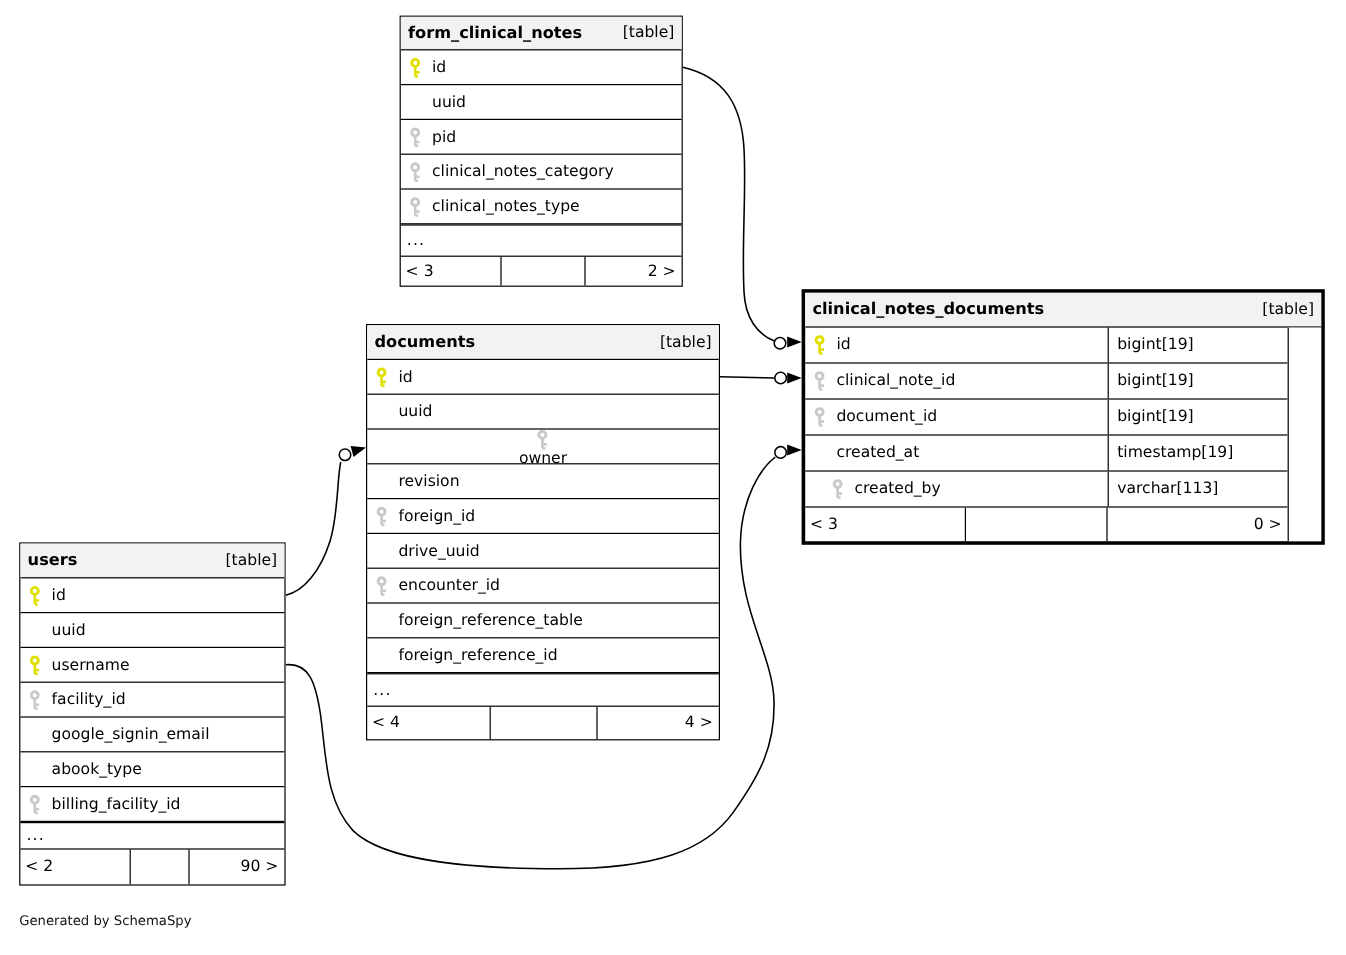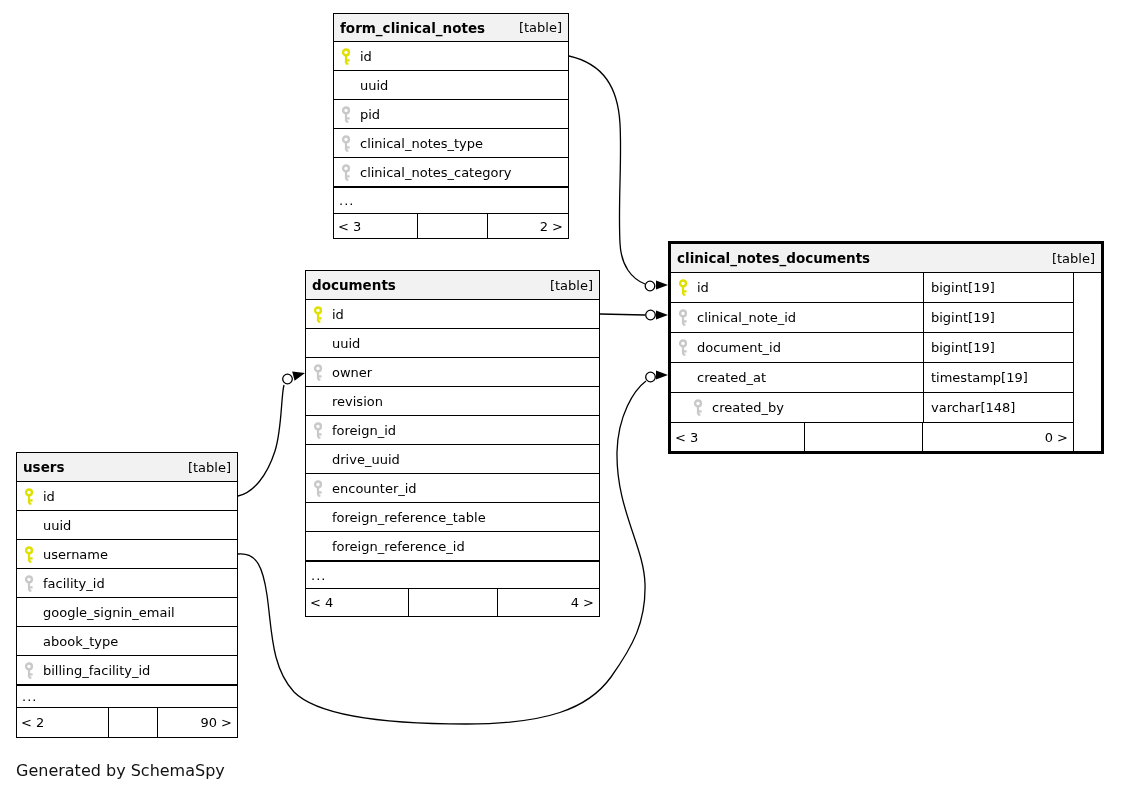--- a/index.html
+++ b/index.html
@@ -64,21 +64,21 @@
   .fleft{padding-left:4px;justify-content:flex-start;}
   .fright{padding-right:5px;justify-content:flex-end;}
   .spare{
     position:absolute;top:0;right:0;bottom:0;
     border-left:1px solid #000;
     box-sizing:border-box;
     background:#fff;
   }
   #note{
     position:absolute;left:16px;top:761px;
-    font-size:16px;color:#111;
+    font-size:11px;color:#111;
   }
 </style>
 </head>
 <body>
 
 <div id="canvas">
   <svg id="rel-layer" width="1122" height="796" viewBox="0 0 1122 796" xmlns="http://www.w3.org/2000/svg">
       <g>
         <path d="M569,56 C604,64 618,88 620,124 C622,160 618,204 620,243 C621,266 632,279 645,284" fill="none" stroke="#000000" stroke-width="1.3"></path>
         <circle cx="650" cy="286" r="4.8" fill="#ffffff" stroke="#000000" stroke-width="1.3"></circle>
@@ -128,30 +128,30 @@
           </span>
           <span class="cname">pid</span>
         </div>
         <div class="row" style="height: 29px;">
           <span class="keycell">
             <svg width="10" height="17" viewBox="0 0 10 17" xmlns="http://www.w3.org/2000/svg">
               <circle cx="5" cy="4.4" r="2.9" fill="none" stroke="#c9c9c9" stroke-width="2.4"></circle>
               <path d="M5 7.3 L5 15.6 M5 12.3 L8.6 12.3 M5 15.6 L7.4 15.6" stroke="#c9c9c9" stroke-width="2.2" fill="none"></path>
             </svg>
           </span>
+          <span class="cname">clinical_notes_category</span>
+        </div>
+        <div class="row" style="height: 29px;">
+          <span class="keycell">
+            <svg width="10" height="17" viewBox="0 0 10 17" xmlns="http://www.w3.org/2000/svg">
+              <circle cx="5" cy="4.4" r="2.9" fill="none" stroke="#c9c9c9" stroke-width="2.4"></circle>
+              <path d="M5 7.3 L5 15.6 M5 12.3 L8.6 12.3 M5 15.6 L7.4 15.6" stroke="#c9c9c9" stroke-width="2.2" fill="none"></path>
+            </svg>
+          </span>
           <span class="cname">clinical_notes_type</span>
-        </div>
-        <div class="row" style="height: 29px;">
-          <span class="keycell">
-            <svg width="10" height="17" viewBox="0 0 10 17" xmlns="http://www.w3.org/2000/svg">
-              <circle cx="5" cy="4.4" r="2.9" fill="none" stroke="#c9c9c9" stroke-width="2.4"></circle>
-              <path d="M5 7.3 L5 15.6 M5 12.3 L8.6 12.3 M5 15.6 L7.4 15.6" stroke="#c9c9c9" stroke-width="2.2" fill="none"></path>
-            </svg>
-          </span>
-          <span class="cname">clinical_notes_category</span>
         </div>
         <div class="dotsrow" style="height: 26px;">
           <span>...</span>
         </div>
         <div class="tfoot" style="height: 25px;">
           <div class="fcell fleft" style="width: 84px;">
             <span>&lt; 3</span>
           </div>
           <div class="fcell" style="width: 70px;"></div>
           <div class="fcell fright" style="flex: 1 1 0%;">
@@ -200,21 +200,21 @@
           <span class="ctype" style="width: 150px;">timestamp[19]</span>
         </div>
         <div class="row" style="height: 30px; width: 402px; padding-left: 15px;">
           <span class="keycell">
             <svg width="10" height="17" viewBox="0 0 10 17" xmlns="http://www.w3.org/2000/svg">
               <circle cx="5" cy="4.4" r="2.9" fill="none" stroke="#c9c9c9" stroke-width="2.4"></circle>
               <path d="M5 7.3 L5 15.6 M5 12.3 L8.6 12.3 M5 15.6 L7.4 15.6" stroke="#c9c9c9" stroke-width="2.2" fill="none"></path>
             </svg>
           </span>
           <span class="cname">created_by</span>
-          <span class="ctype" style="width: 150px;">varchar[148]</span>
+          <span class="ctype" style="width: 150px;">varchar[113]</span>
         </div>
         <div class="tfoot" style="height: 28px; width: 402px; border-top: none;">
           <div class="fcell fleft" style="width: 134px;">
             <span>&lt; 3</span>
           </div>
           <div class="fcell" style="width: 118px;"></div>
           <div class="fcell fright" style="flex: 1 1 0%;">
             <span>0 &gt;</span>
           </div>
         </div>
@@ -231,21 +231,21 @@
               <circle cx="5" cy="4.4" r="2.9" fill="none" stroke="#e0e000" stroke-width="2.4"></circle>
               <path d="M5 7.3 L5 15.6 M5 12.3 L8.6 12.3 M5 15.6 L7.4 15.6" stroke="#e0e000" stroke-width="2.2" fill="none"></path>
             </svg>
           </span>
           <span class="cname">id</span>
         </div>
         <div class="row" style="height: 29px;">
           <span class="keycell"></span>
           <span class="cname">uuid</span>
         </div>
-        <div class="row" style="height: 29px;">
+        <div class="row" style="height: 29px; flex-direction: column;">
           <span class="keycell">
             <svg width="10" height="17" viewBox="0 0 10 17" xmlns="http://www.w3.org/2000/svg">
               <circle cx="5" cy="4.4" r="2.9" fill="none" stroke="#c9c9c9" stroke-width="2.4"></circle>
               <path d="M5 7.3 L5 15.6 M5 12.3 L8.6 12.3 M5 15.6 L7.4 15.6" stroke="#c9c9c9" stroke-width="2.2" fill="none"></path>
             </svg>
           </span>
           <span class="cname">owner</span>
         </div>
         <div class="row" style="height: 29px;">
           <span class="keycell"></span>

